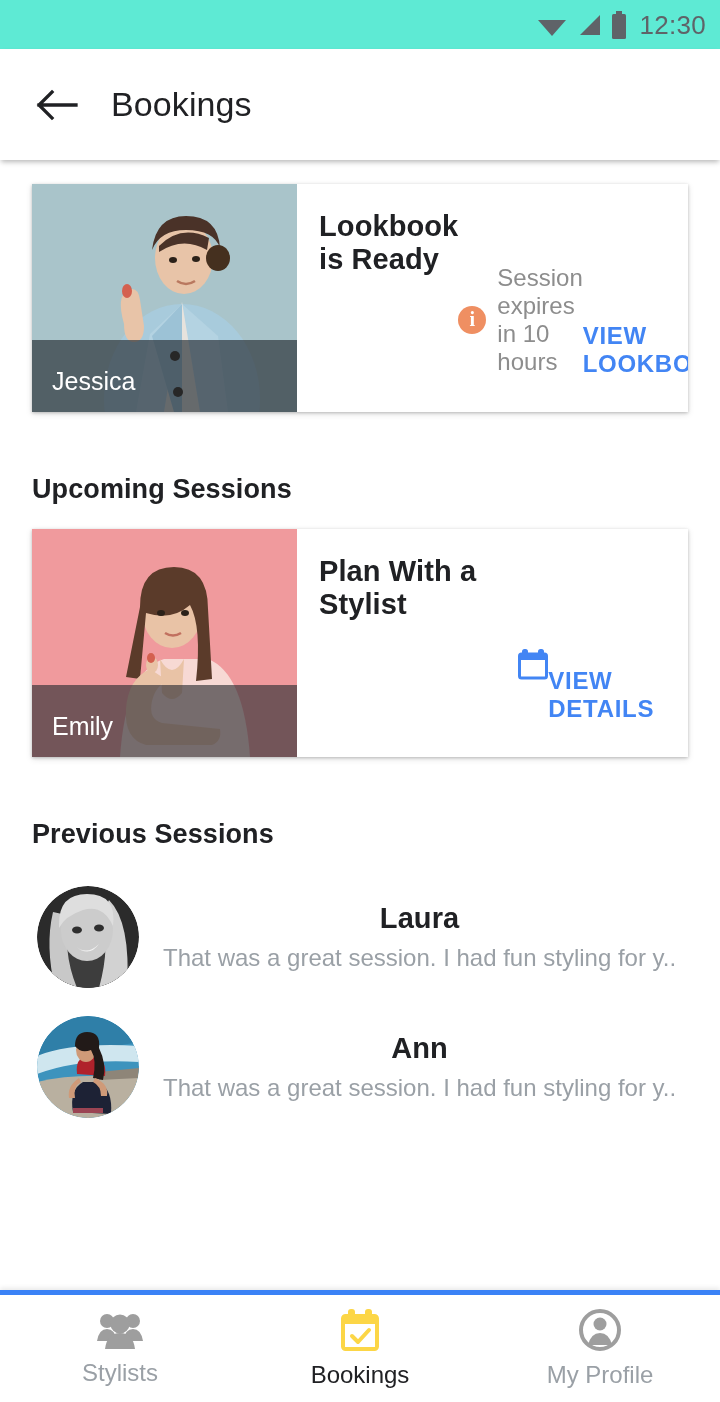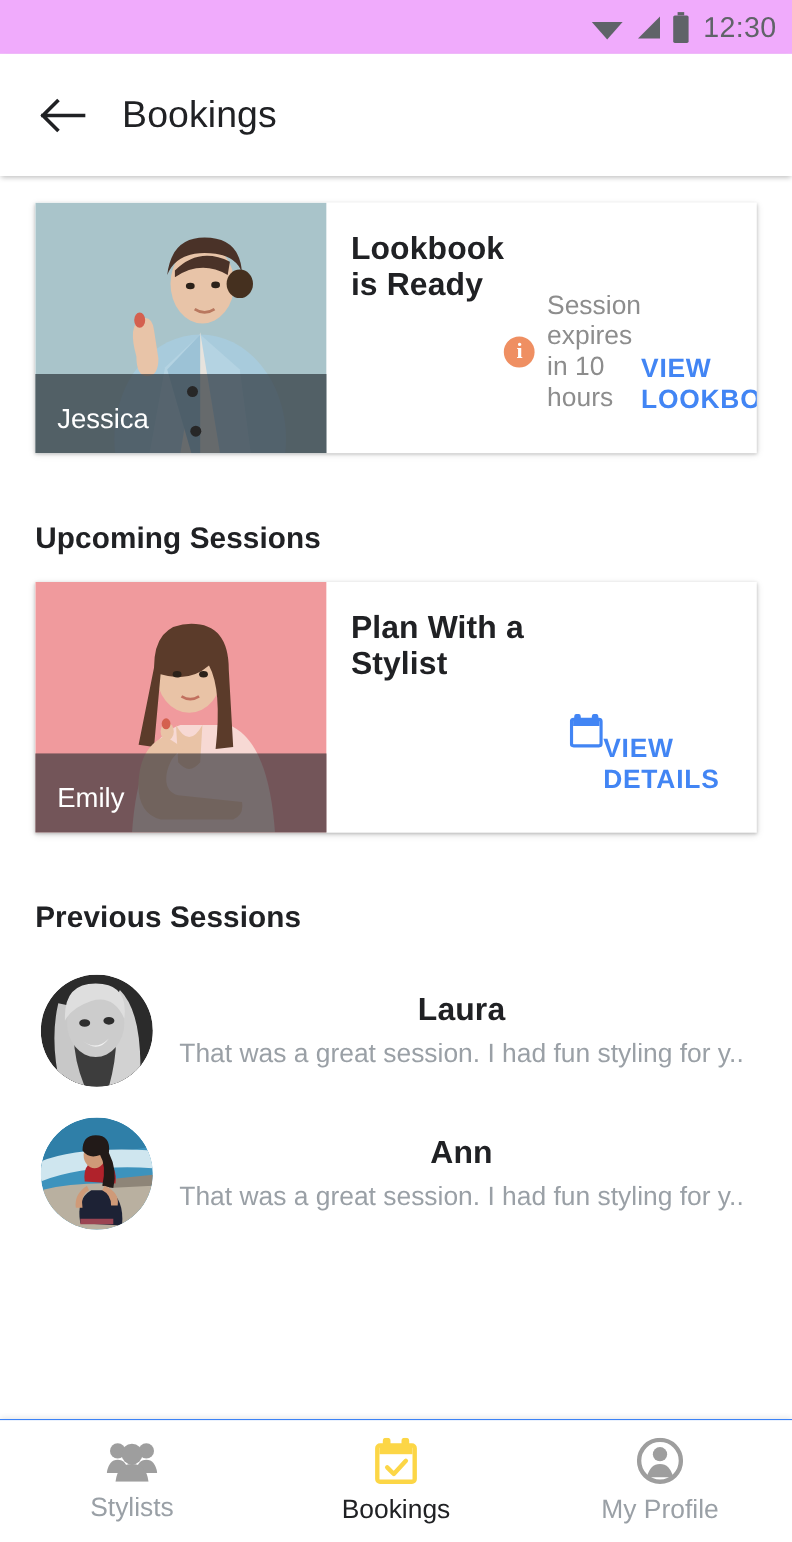--- a/index.html
+++ b/index.html
@@ -6,21 +6,21 @@
   html, body { width:720px; height:1402px; }
   body {
     font-family: "Liberation Sans", sans-serif;
     background:#ffffff;
     overflow:hidden;
     position:relative;
   }
 
   
   .status-bar{
-    height:49px; background:#f0abfc;
+    height:49px; background:#5eead4;
     display:flex; align-items:center; justify-content:flex-end;
     padding-right:14px; gap:9px;
   }
   .status-bar .icon{ display:flex; align-items:center; }
   .status-time{
     font-size:26px; color:#5f6368; letter-spacing:.3px;
     margin-left:3px; line-height:1;
   }
 
   
@@ -117,21 +117,21 @@
   .prev-msg{
     font-size:24px; color:#9aa0a6; margin-top:9px;
     white-space:nowrap;
   }
 
   
   .bottom-nav{
     position:absolute; left:0; bottom:0; width:720px; height:112px;
     background:#ffffff; display:flex;
     box-shadow:0 -2px 5px rgba(0,0,0,.09);
-    border-top:1px solid #3b82f6;
+    border-top:5px solid #3b82f6;
   }
   .nav-item{
     flex:1; display:flex; flex-direction:column;
     align-items:center; justify-content:center; gap:10px;
     cursor:pointer;
   }
   .nav-label{ font-size:24px; color:#9aa0a6; }
   .nav-item.active .nav-label{ color:#202124; }
 
   svg{ display:block; }

